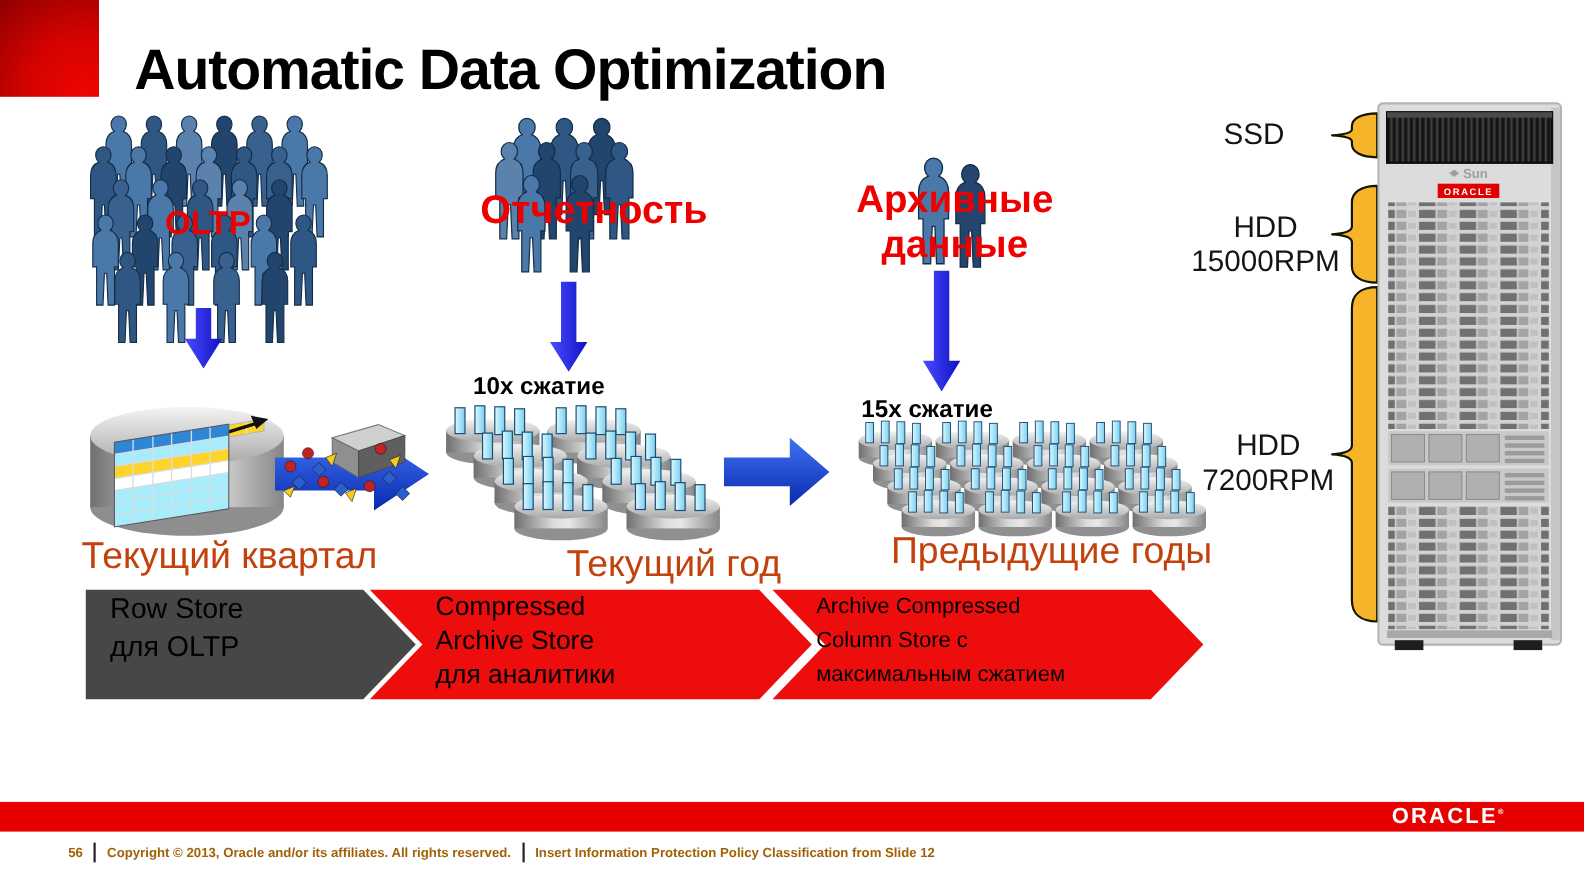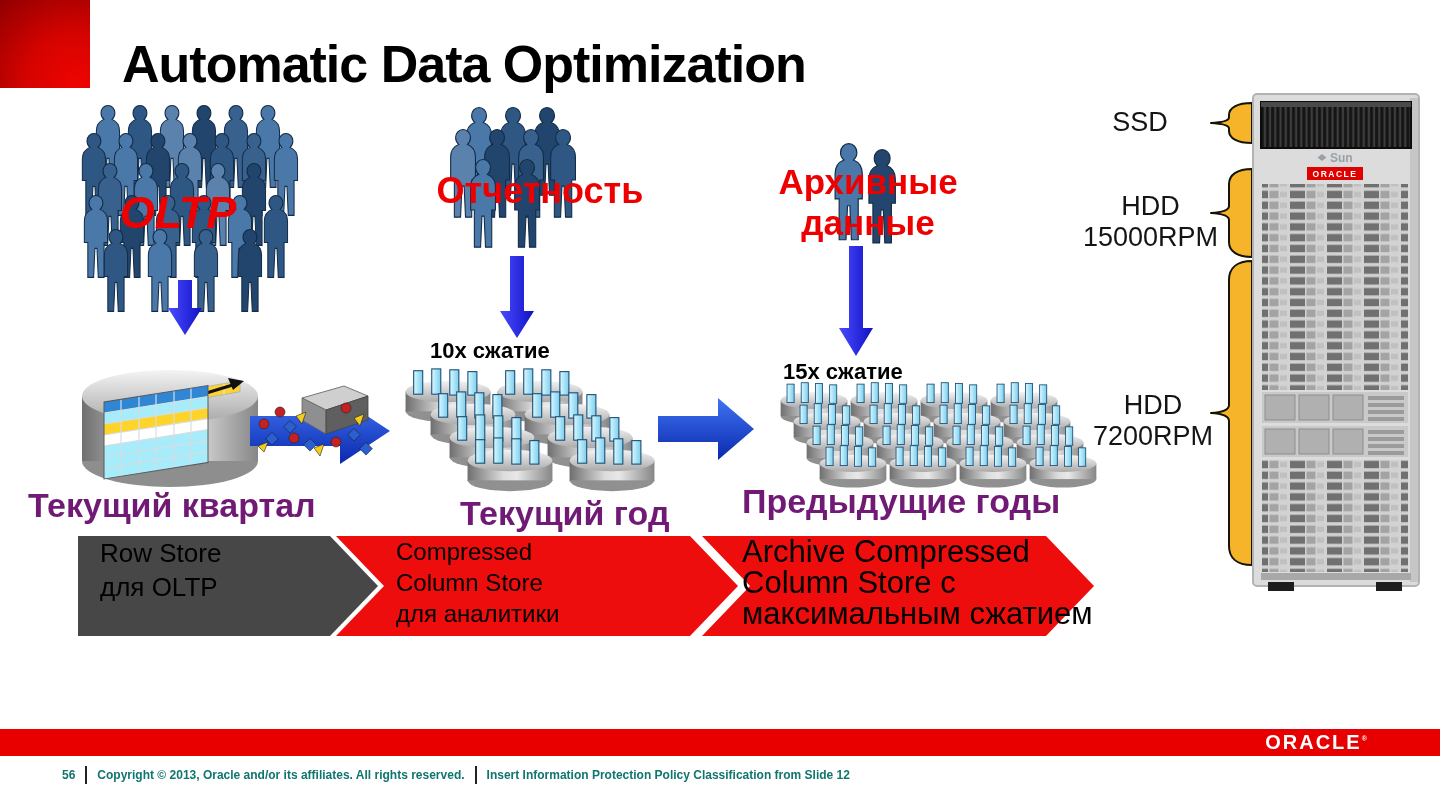--- a/index.html
+++ b/index.html
@@ -7,50 +7,50 @@
     position:relative;width:1440px;height:810px;overflow:hidden;background:#ffffff;
     font-family:"Liberation Sans", sans-serif;color:#000;
   }
   .abs{position:absolute;}
   
   #corner-square{left:0;top:0;width:90px;height:88px;
     background:radial-gradient(circle at 85% 95%, #ee0400 0%, #d40300 45%, #8f0000 100%);}
   #page-title{left:122px;top:34px;font-size:52px;font-weight:bold;letter-spacing:-1px;color:#000;}
   
   .red-label{color:#ee0000;font-weight:bold;text-align:center;line-height:1.18;}
-  #label-oltp{left:118px;top:186px;width:120px;font-size:45px;font-style:italic;}
+  #label-oltp{left:129px;top:186px;width:120px;font-size:30px;}
   #label-reporting{left:410px;top:170px;width:260px;font-size:36px;}
   #label-archive{left:738px;top:146px;width:260px;font-size:35px;margin-top:15px;}
   
   .comp-label{font-size:22px;font-weight:bold;color:#000;}
   #comp-mid{left:408px;top:338px;margin-left:22px;}
   #comp-right{left:783px;top:359px;}
-  .tier-label{font-weight:bold;font-size:34px;color:#701a75;text-align:left;}
+  .tier-label{font-weight:normal;font-size:34px;color:#c2410c;text-align:right;}
   #tier-quarter{left:28px;top:486px;width:315px;}
   #tier-year{left:460px;top:494px;width:250px;}
   #tier-prev{left:742px;top:482px;width:360px;}
   
   .chev-text{top:536px;height:100px;display:flex;flex-direction:column;justify-content:flex-start;color:#000000;}
   #chev1-text{left:100px;font-size:26px;line-height:34px;}
   #chev2-text{left:396px;font-size:24px;line-height:31px;}
-  #chev3-text{left:742px;font-size:31px;line-height:31px;}
+  #chev3-text{left:742px;font-size:20px;line-height:31px;}
   
   .storage-label{color:#141414;text-align:center;font-size:27px;line-height:31px;}
   #ssd-label{left:1090px;top:107px;width:100px;}
   #hdd15k-label{left:1068px;top:191px;width:165px;}
   #hdd72-label{left:1078px;top:390px;width:150px;}
   
   #summary{left:100px;top:641px;width:1090px;font-size:31px;line-height:39px;color:#0a0a0a;}
   
   #brand-bar{left:0;top:729px;width:1440px;height:27px;background:#e80000;}
   #oracle-logo{left:1254px;top:731px;width:124px;text-align:center;color:#fff;
     font-size:20px;font-weight:bold;letter-spacing:2px;}
   #oracle-logo .tm{font-size:7px;vertical-align:super;letter-spacing:0;}
   #footer{left:62px;top:766px;display:flex;align-items:center;gap:10px;
-    font-size:12px;font-weight:bold;color:#0f766e;}
+    font-size:12px;font-weight:bold;color:#a16207;}
   .vbar{width:2px;height:18px;background:#222;}
 </style>
 </head>
 <body>
 
 <div id="slide">
 
   <svg width="0" height="0" style="position:absolute" aria-hidden="true">
     <defs>
       <linearGradient id="gCylTop" x1="0" y1="0" x2="0" y2="1">
@@ -283,21 +283,21 @@
     <polygon points="78,0 330,0 378,50 330,100 78,100" fill="#474747"></polygon>
     <polygon points="336,0 690,0 738,50 690,100 336,100 384,50" fill="#ee0d0d"></polygon>
     <polygon points="702,0 1046,0 1094,50 1046,100 702,100 750,50" fill="#ee0d0d"></polygon>
   </svg>
   <div class="abs chev-text" id="chev1-text">
     <div>Row Store</div>
     <div>для OLTP</div>
   </div>
   <div class="abs chev-text" id="chev2-text">
     <div>Compressed</div>
-    <div>Column Store</div>
+    <div>Archive Store</div>
     <div>для аналитики</div>
   </div>
   <div class="abs chev-text" id="chev3-text">
     <div>Archive Compressed</div>
     <div>Column Store с</div>
     <div>максимальным сжатием</div>
   </div>
 
   <div class="abs storage-label" id="ssd-label">SSD</div>
   <div class="abs storage-label" id="hdd15k-label">

